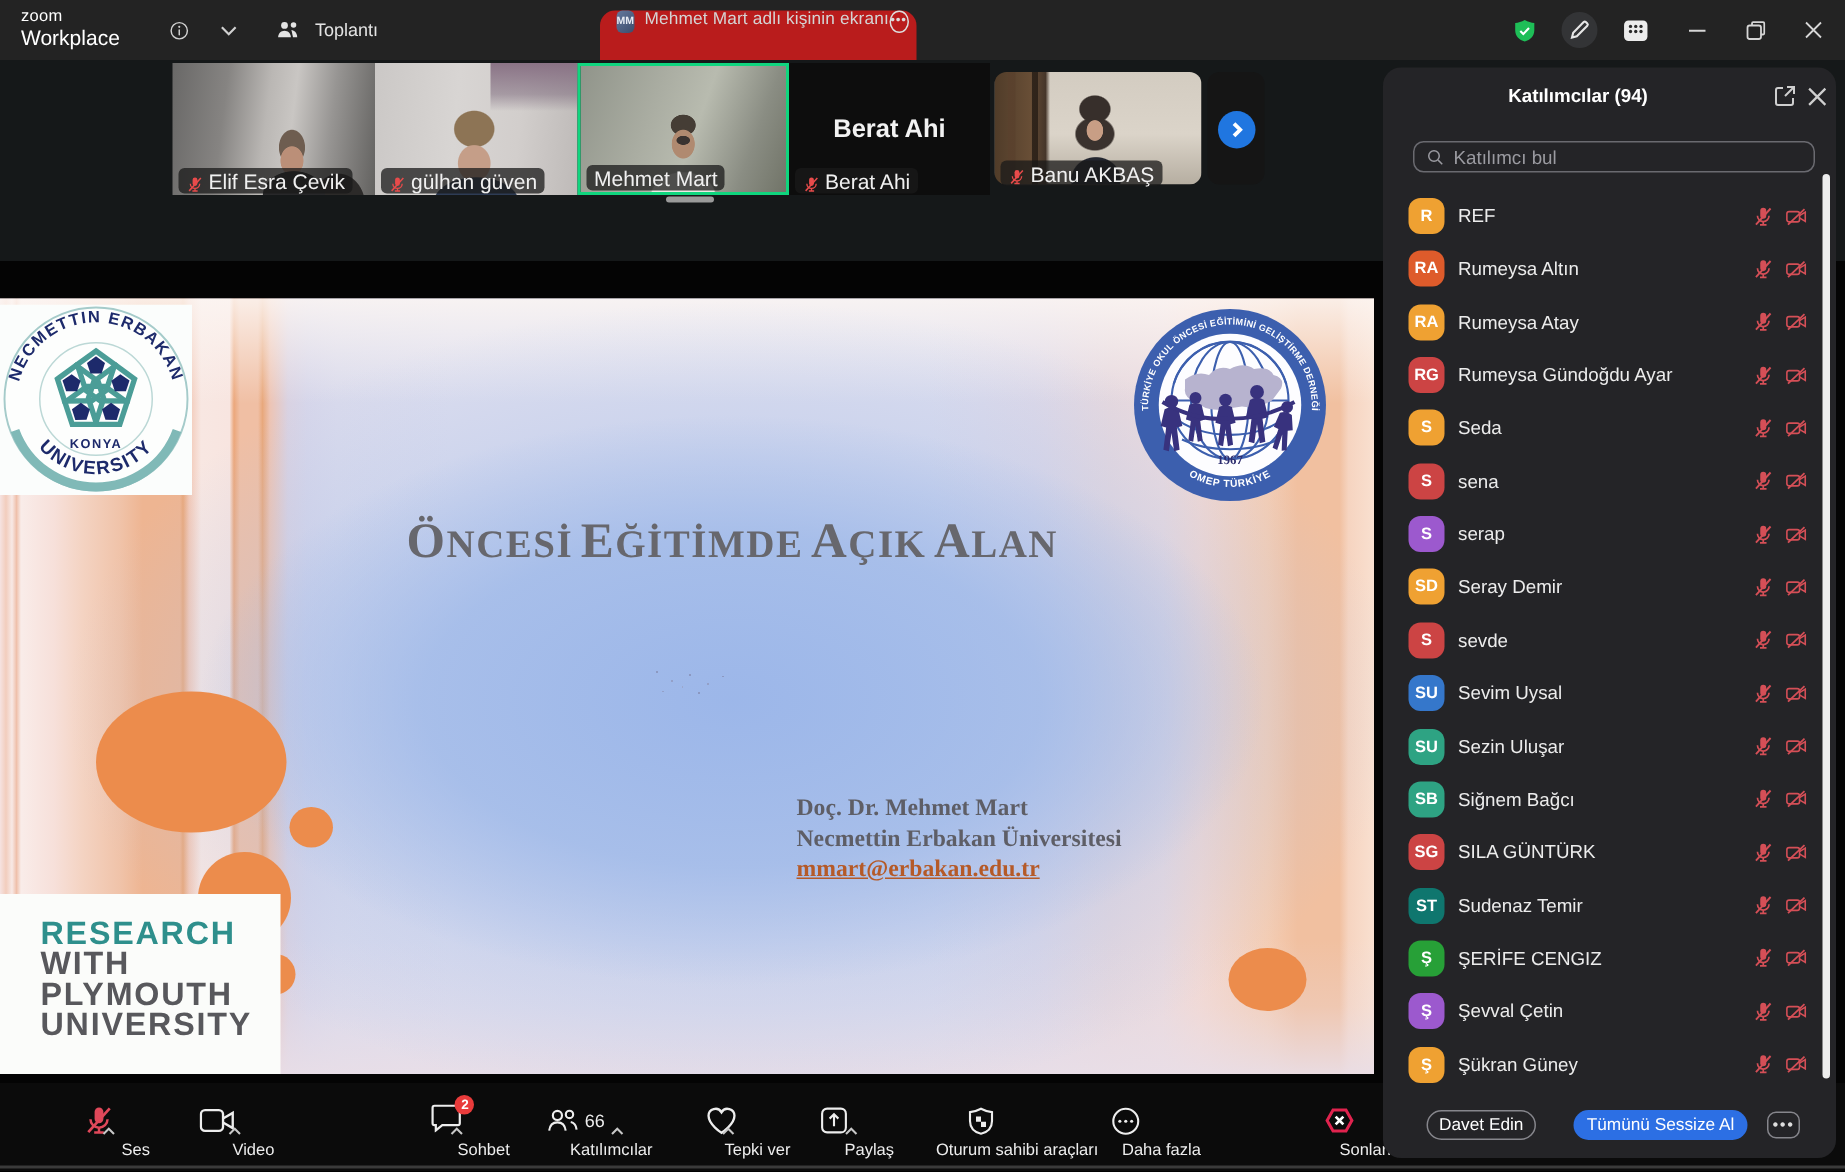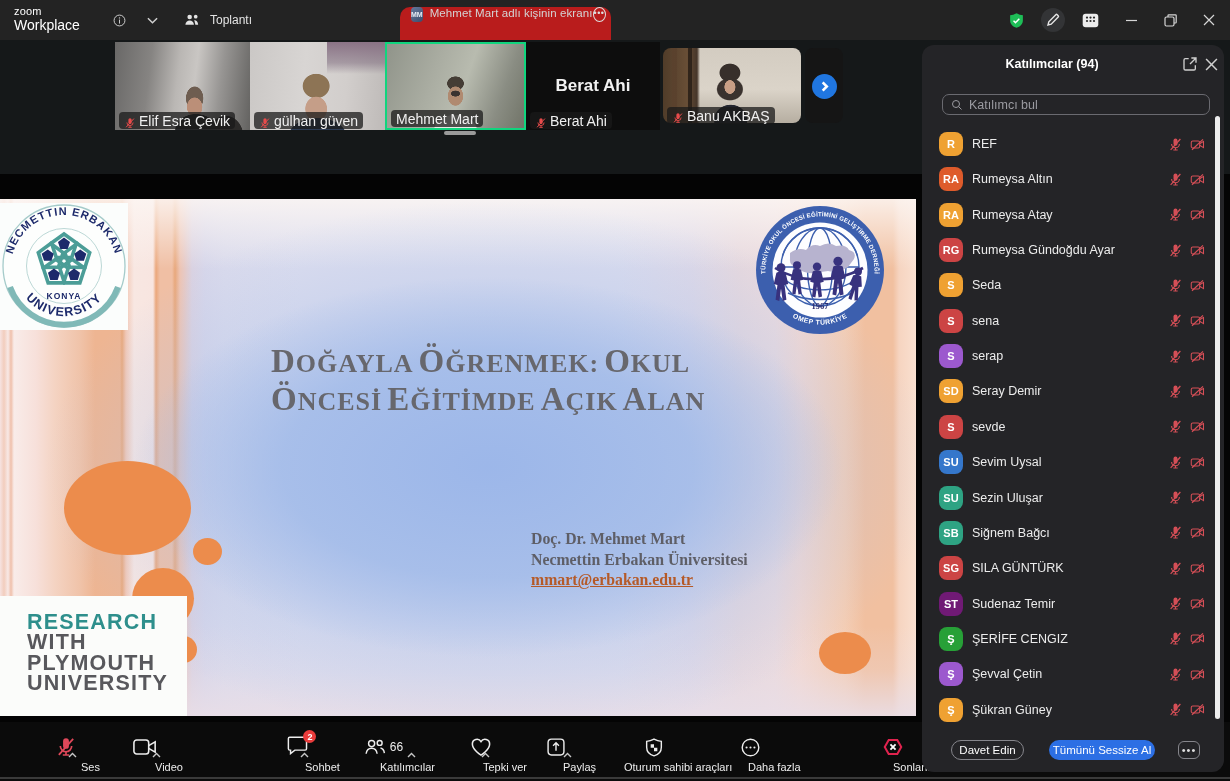--- a/index.html
+++ b/index.html
@@ -84,21 +84,21 @@
 #phead{position:absolute;left:0;top:0;width:100%;height:38px;display:flex;align-items:center;padding-left:29px;}
 #ptitle{position:absolute;left:0;width:260px;text-align:center;color:#fff;font-size:12.5px;font-weight:700;}
 #psearch{position:absolute;left:20px;top:49px;width:268px;height:21px;border:1px solid #6a6a70;border-radius:7px;display:flex;align-items:center;color:#9b9ba1;font-size:12.5px;gap:6px;padding-left:8px;}
 .prow{position:absolute;left:0;width:100%;height:35px;display:flex;align-items:center;}
 .pav{position:absolute;left:17px;width:24px;height:24px;border-radius:8px;color:#fff;font-weight:700;font-size:11px;display:flex;align-items:center;justify-content:center;}
 .pname{position:absolute;left:50px;color:#ececec;font-size:12.5px;white-space:nowrap;}
 .rowico{position:absolute;display:flex;gap:7px;right:19px;}
 #pscroll{position:absolute;left:293px;top:71px;width:5px;height:603px;background:#ededed;border-radius:3px;}
 .pbtn{height:20px;display:flex;align-items:center;justify-content:center;font-size:11.5px;color:#fff;border-radius:10px;white-space:nowrap;}
 #binv{position:absolute;left:29px;top:695px;width:73px;height:20px;border:1.5px solid #86868c;}
-#bmute{position:absolute;left:127px;top:695px;width:106px;height:20px;background:#2c6fe4;}
+#bmute{position:absolute;left:127px;top:695px;width:116px;height:20px;background:#2c6fe4;}
 #bdots{position:absolute;left:256px;top:696px;width:22px;height:18px;border:1.5px solid #86868c;border-radius:6px;color:#dedede;font-size:11px;letter-spacing:1px;}
 </style></head>
 <body>
 <div id="stage">
 <svg width="0" height="0" style="position:absolute">
       <defs>
 <symbol id="micoff" viewBox="0 0 24 24">
 <path d="M12 2.5a3.2 3.2 0 0 1 3.2 3.2v5.1a3.2 3.2 0 0 1-6.4 0V5.7A3.2 3.2 0 0 1 12 2.5z" fill="currentColor"></path>
 <path d="M5.8 11a6.2 6.2 0 0 0 12.4 0" stroke="currentColor" stroke-width="1.8" fill="none"></path>
 <path d="M12 17.3v3.4M8.5 20.7h7" stroke="currentColor" stroke-width="1.8" fill="none"></path>
@@ -291,21 +291,20 @@
   <div class="orange" style="left:170px;top:437px;width:27px;height:27px;"></div>
   <div class="orange" style="left:819px;top:433px;width:52px;height:42px;"></div>
   <div class="abs" style="left:430px;top:243px;width:60px;height:26px;opacity:.5;background:radial-gradient(circle 1px at 8px 6px,#7a7a9a 55%,transparent 60%),radial-gradient(circle 1px at 18px 12px,#8a8aa8 55%,transparent 60%),radial-gradient(circle 1px at 30px 8px,#7a7a9a 55%,transparent 60%),radial-gradient(circle 1px at 42px 14px,#8a8aa8 55%,transparent 60%),radial-gradient(circle 1px at 52px 9px,#7a7a9a 55%,transparent 60%),radial-gradient(circle 1px at 12px 19px,#8a8aa8 55%,transparent 60%),radial-gradient(circle 1px at 36px 20px,#7a7a9a 55%,transparent 60%),radial-gradient(circle 1px at 25px 16px,#9a9ab5 55%,transparent 60%);"></div>
   <div id="rbox">
     <div class="r1">RESEARCH</div>
         <div>WITH</div>
         <div>PLYMOUTH</div>
         <div>UNIVERSITY</div>
   </div>
   <div id="title">
-    <div><span class="B">D</span><span class="s">OĞAYLA</span> <span class="B">Ö</span><span class="s">ĞRENMEK:</span> <span class="B">O</span><span class="s">KUL</span></div>
     <div><span class="B">Ö</span><span class="s">NCESİ</span> <span class="B">E</span><span class="s">ĞİTİMDE</span> <span class="B">A</span><span class="s">ÇIK</span> <span class="B">A</span><span class="s">LAN</span></div>
   </div>
   <div id="author">
     Doç. Dr. Mehmet Mart<br>
     Necmettin Erbakan Üniversitesi<br>
     <span class="lnk">mmart@erbakan.edu.tr</span>
   </div>
 </div>
 
 <div id="toolbar">
@@ -584,21 +583,21 @@
  <div class="rowico">
   <svg width="15" height="15" viewBox="0 0 24 24" style="color:#d54f57">
               <use href="#micoff"></use>
             </svg>
   <svg width="15" height="15" viewBox="0 0 24 24" style="color:#d54f57">
               <use href="#camoff"></use>
             </svg>
  </div>
         </div>
         <div class="prow" style="top:541.05px">
- <div class="pav" style="background:#701a75">ST</div>
+ <div class="pav" style="background:#0f766e">ST</div>
  <div class="pname">Sudenaz Temir</div>
  <div class="rowico">
   <svg width="15" height="15" viewBox="0 0 24 24" style="color:#d54f57">
               <use href="#micoff"></use>
             </svg>
   <svg width="15" height="15" viewBox="0 0 24 24" style="color:#d54f57">
               <use href="#camoff"></use>
             </svg>
  </div>
         </div>

